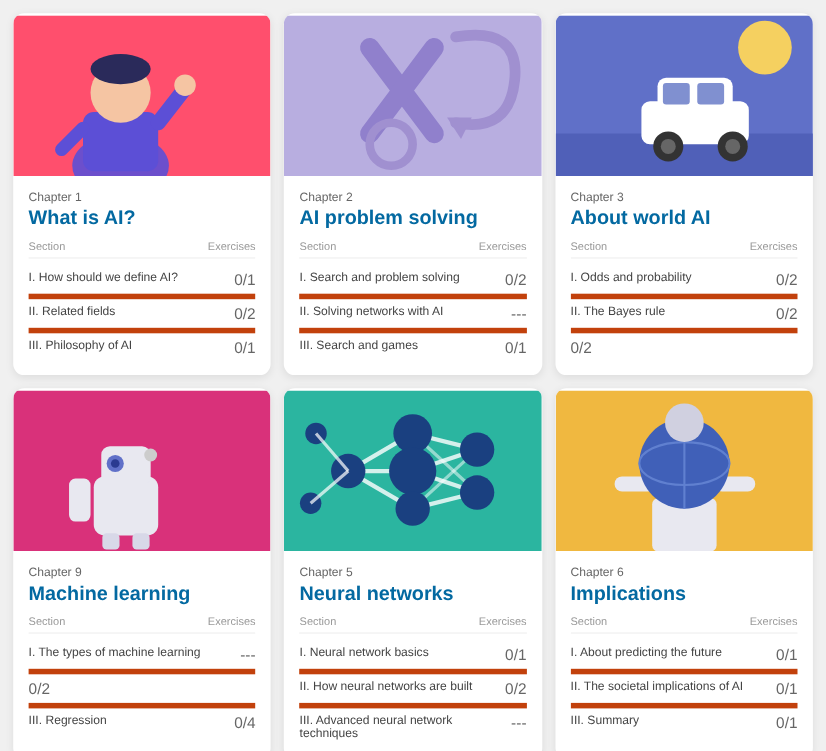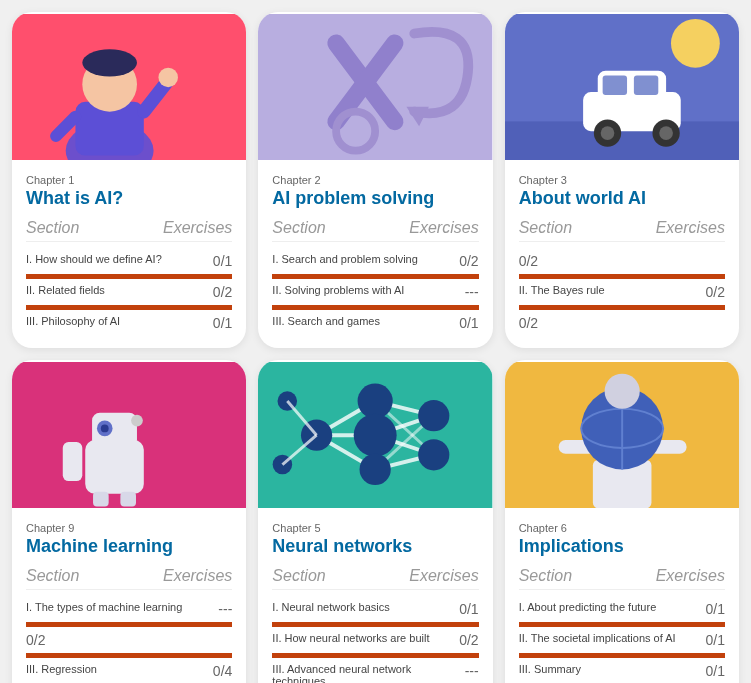--- a/index.html
+++ b/index.html
@@ -10,21 +10,21 @@
     }
     .grid {
       display: grid;
       grid-template-columns: repeat(3, 1fr);
       gap: 12px;
       max-width: 751px;
       margin: 0 auto;
     }
     .card {
       background: #fff;
-      border-radius: 20px;
+      border-radius: 10px;
       overflow: hidden;
       box-shadow: 0 2px 8px rgba(0,0,0,0.08);
     }
     .card-image {
       width: 100%;
       height: 150px;
       display: flex;
       align-items: center;
       justify-content: center;
       position: relative;
@@ -40,26 +40,25 @@
     }
     .chapter-title {
       font-size: 18px;
       font-weight: 700;
       color: #0369a1;
       margin-bottom: 10px;
     }
     .section-header {
       display: flex;
       justify-content: space-between;
-      font-size: 16px;
+      font-size: 10px;
       color: #999;
       border-bottom: 1px solid #eee;
       padding-bottom: 4px;
       margin-bottom: 6px;
-      font-style: italic;
     }
     .section-row {
       display: flex;
       justify-content: space-between;
       font-size: 11px;
       color: #333;
       padding: 5px 0;
       border-bottom: 5px solid #c2410c;
     }
     .section-row:last-child { border-bottom: none; }
@@ -134,21 +133,21 @@
           <span>Section</span>
           <span>Exercises</span>
         </div>
 
       <div class="section-row">
         <span class="section-name">I. Search and problem solving</span>
         <span class="section-score">0/2</span>
       </div>
 
       <div class="section-row">
-        <span class="section-name">II. Solving problems with AI</span>
+        <span class="section-name">II. Solving networks with AI</span>
         <span class="section-score">---</span>
       </div>
 
       <div class="section-row">
         <span class="section-name">III. Search and games</span>
         <span class="section-score">0/1</span>
       </div>
 
       </div>
     </div>
@@ -176,20 +175,21 @@
       </div>
       <div class="card-body">
         <div class="chapter-label">Chapter 3</div>
         <div class="chapter-title">About world AI</div>
         <div class="section-header">
           <span>Section</span>
           <span>Exercises</span>
         </div>
 
       <div class="section-row">
+        <span class="section-name">I. Odds and probability</span>
         <span class="section-score">0/2</span>
       </div>
 
       <div class="section-row">
         <span class="section-name">II. The Bayes rule</span>
         <span class="section-score">0/2</span>
       </div>
 
       <div class="section-row">
         <span class="section-score">0/2</span>

